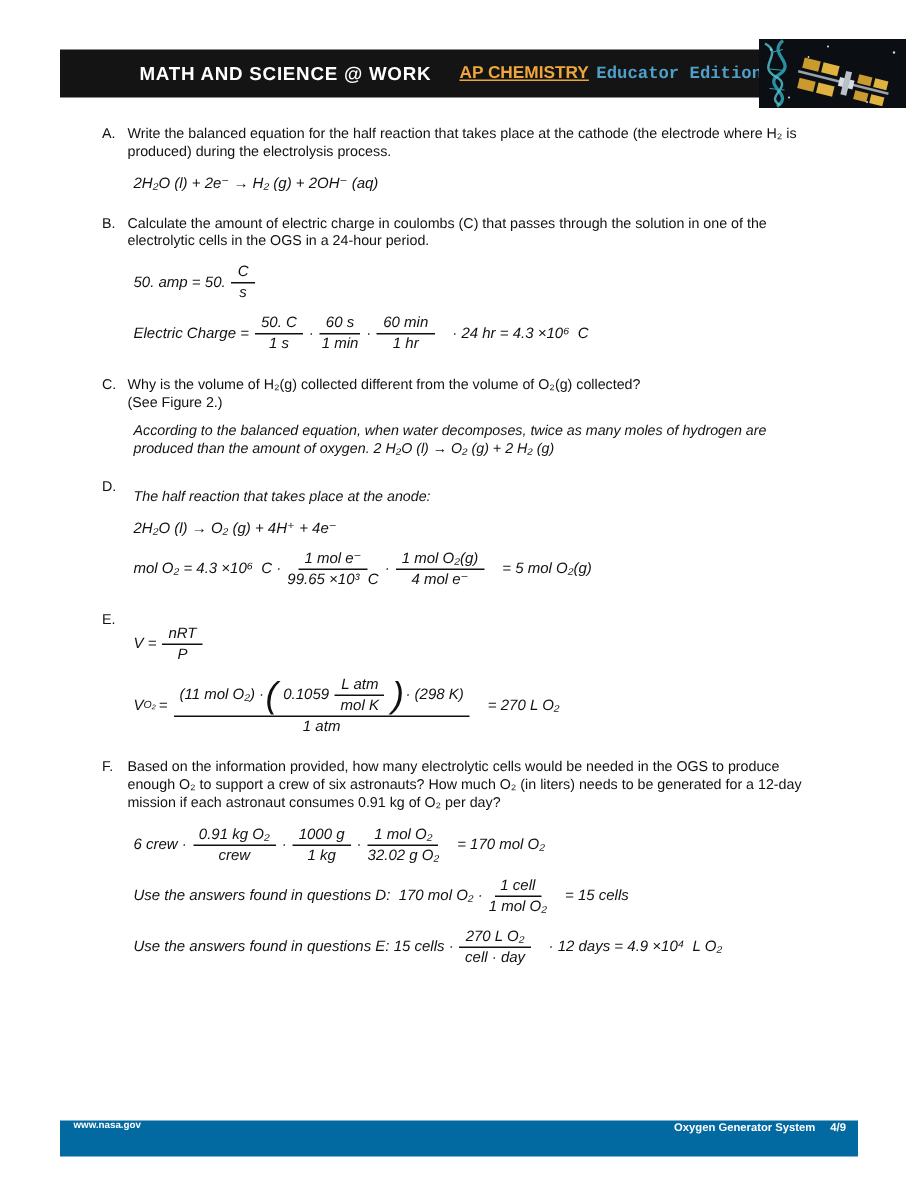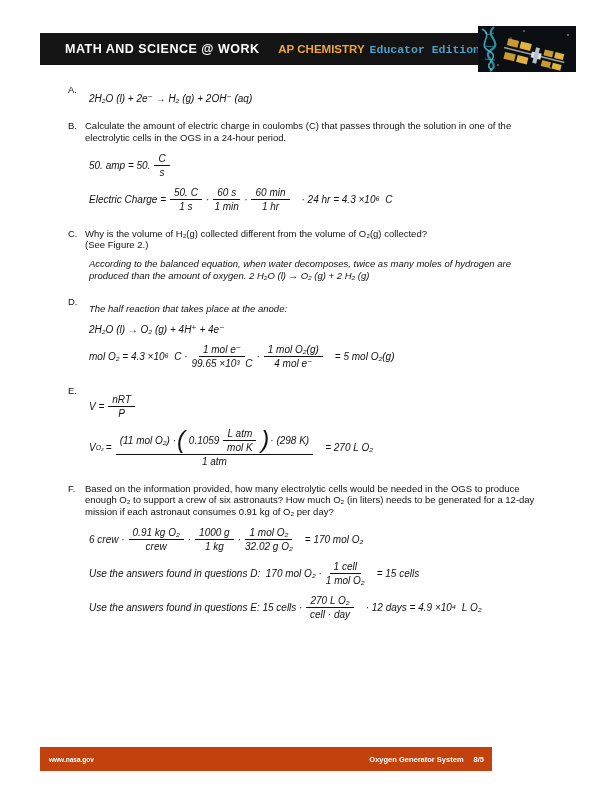--- a/index.html
+++ b/index.html
@@ -5,31 +5,31 @@
   html,body { margin:0; padding:0; background:#ffffff; }
   .page {
     position:relative; width:612px; height:792px; background:#ffffff;
     font-family:"Liberation Sans","DejaVu Sans",sans-serif; color:#111;
     overflow:hidden;
   }
 
   
   .header-bar {
     position:absolute; left:40px; top:33px; width:532px; height:32px;
-    background:#141414; display:flex; align-items:center;
+    background:#141414; display:flex; align-items:center;padding-left:28px;
   }
   .program-title {
     color:#ffffff; font-weight:bold; font-size:12.5px; letter-spacing:.5px;
     margin-left:25px; white-space:nowrap;
   }
   .course-group {
     margin-left:auto; margin-right:92px; display:flex; gap:5px;
     font-size:11.5px; font-weight:bold; white-space:nowrap; align-items:baseline;
   }
-  .course-title { color:#EFA63C; }
+  .course-title { color:#EFA63C;text-decoration:underline; }
   .edition-label { color:#4E9FC9;font-family:Liberation Mono, monospace; }
   .iss-graphic { position:absolute; right:-4px; top:-7px; width:98px; height:46px; }
 
   
   .content { position:absolute; left:40px; top:84px; width:512px; }
   .section { display:flex; margin-bottom:14px; }
   .letter { flex:none; margin-left:28px; width:17px; font-size:9.5px; line-height:11.8px; }
   .sec-body { flex:1; min-width:0; padding-right:2px; }
   .q-text { font-size:9.5px; line-height:11.8px; }
   .answer-text { font-style:italic; font-size:9.5px; line-height:11.8px; margin:7px 0 0 4px; }
@@ -42,22 +42,22 @@
     border-bottom:1px solid #111; padding:0 4px 1px;
     display:flex; align-items:center; justify-content:center; white-space:pre;
   }
   .frac .den { padding-top:1px; white-space:pre; display:flex; align-items:center; justify-content:center; }
   .bigparen { font-size:24px; font-weight:300; line-height:0; vertical-align:middle; padding:0 1px; }
   .vsub { font-size:7px; vertical-align:-3px; margin-right:2px; }
   .gap-eq { margin-left:8px; }
 
   
   .footer-bar {
-    position:absolute; left:40px; top:747px; width:452px; height:24px;
-    background:#c2410c; display:flex; align-items:center; color:#ffffff;
+    position:absolute; left:40px; top:747px; width:532px; height:24px;
+    background:#0369a1; display:flex; align-items:flex-start; color:#ffffff;
   }
   .nasa-url { font-size:6.5px; font-weight:bold; margin-left:9px; }
   .footer-right { margin-left:auto; margin-right:8px; display:flex; align-items:baseline; gap:10px; }
   .doc-title { font-size:7.5px; font-weight:bold; }
   .page-number { font-size:7.5px; font-weight:bold; }
 </style>
 </head>
 <body>
 
 <div class="page">
@@ -95,20 +95,21 @@
         <rect x="31" y="8" width="4" height="16" fill="#b9c1c8"></rect>
       </g>
     </svg>
   </div>
 
   <div class="content">
 
     <div class="section">
       <span class="letter">A.</span>
       <div class="sec-body">
+        <div class="q-text">Write the balanced equation for the half reaction that takes place at the cathode (the electrode where H₂ is produced) during the electrolysis process.</div>
         <div class="mrow math">
           <span class="mtext">2H₂O (l) + 2e⁻ → H₂ (g) + 2OH⁻ (aq)</span>
         </div>
       </div>
     </div>
 
     <div class="section">
       <span class="letter">B.</span>
       <div class="sec-body">
         <div class="q-text">Calculate the amount of electric charge in coulombs (C) that passes through the solution in one of the electrolytic cells in the OGS in a 24-hour period.</div>
@@ -245,17 +246,17 @@
         </div>
       </div>
     </div>
 
   </div>
 
   <div class="footer-bar">
     <span class="nasa-url">www.nasa.gov</span>
     <span class="footer-right">
       <span class="doc-title">Oxygen Generator System</span>
-      <span class="page-number">8/5</span>
+      <span class="page-number">4/9</span>
     </span>
   </div>
 
 </div>
 
 </body></html>

